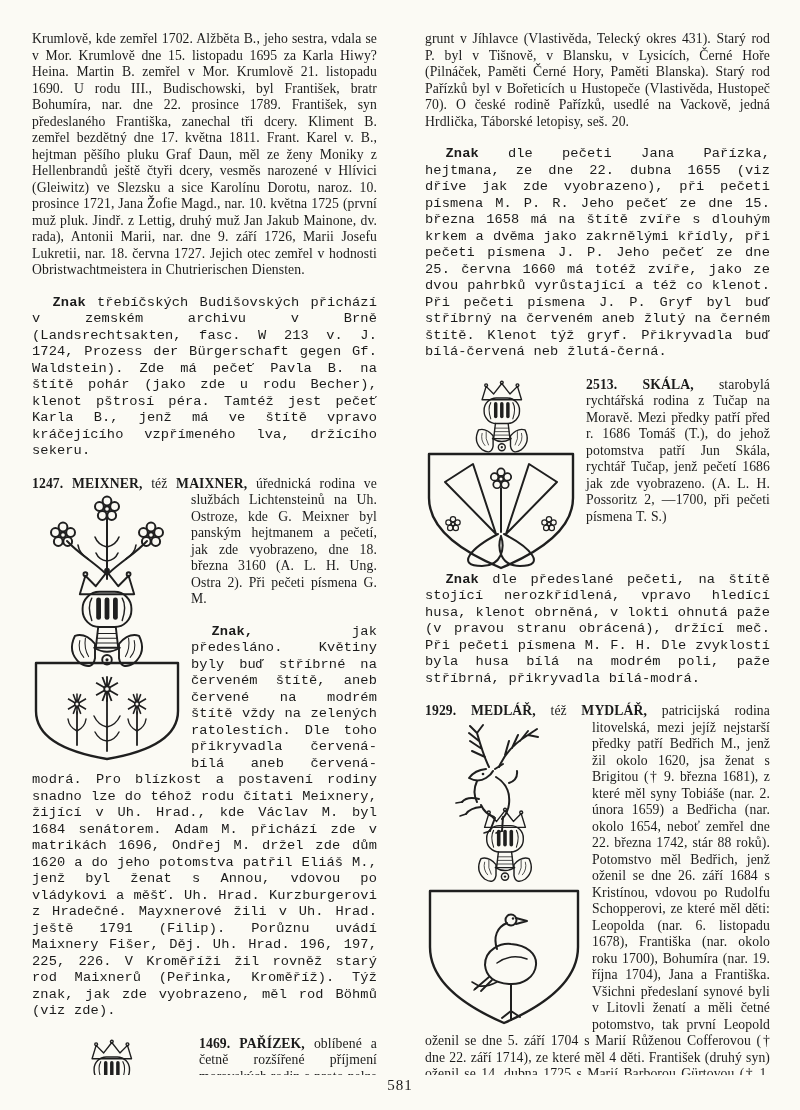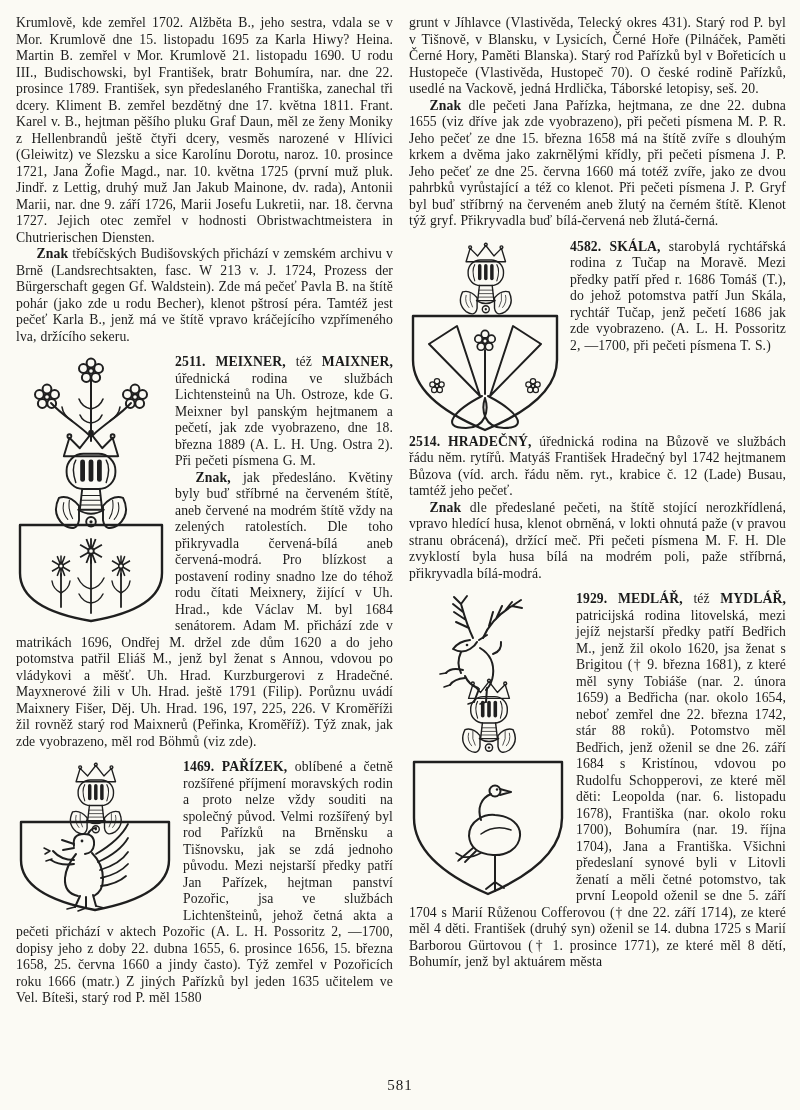--- a/index.html
+++ b/index.html
@@ -14,22 +14,22 @@
   .page{padding:15px 14px 0 16px;height:1060px;overflow:hidden;}
   .columns{display:flex;gap:16px;}
   .col{
     width:378px;
     font-size:13.7px;
     line-height:1.205;
     text-align:justify;
     letter-spacing:.1px;
     word-spacing:.4px;
   }
-  p{margin:0;}
-  p.ind{text-indent:1.5em;}
+  p{margin:16px;}
+  p.ind{text-indent:1.5em;font-family:Liberation Mono, monospace;}
   .entry{margin-top:9px;clear:left;}
   b{font-weight:bold;}
   svg.arms{float:left;margin:3px 9px 2px 0;}
   svg.arms *{vector-effect:none;}
   .pagenum{
     position:absolute;left:0;right:0;bottom:16px;
     text-align:center;font-size:15px;letter-spacing:1px;
   }
   .defs{position:absolute;width:0;height:0;overflow:hidden;}
 </style>
@@ -77,40 +77,40 @@
 <div class="page">
   <div class="columns">
 
     <div class="col">
 
       <p>Krumlově, kde zemřel 1702. Alžběta B., jeho sestra, vdala se v Mor. Krumlově dne 15. listopadu 1695 za Karla Hiwy? Heina. Martin B. zemřel v Mor. Krumlově 21. listopadu 1690. U rodu III., Budischowski, byl František, bratr Bohumíra, nar. dne 22. prosince 1789. František, syn předeslaného Františka, zanechal tři dcery. Kliment B. zemřel bezdětný dne 17. května 1811. Frant. Karel v. B., hejtman pěšího pluku Graf Daun, měl ze ženy Moniky z Hellenbrandů ještě čtyři dcery, vesměs narozené v Hlívici (Gleiwitz) ve Slezsku a sice Karolínu Dorotu, naroz. 10. prosince 1721, Jana Žofie Magd., nar. 10. května 1725 (první muž pluk. Jindř. z Lettig, druhý muž Jan Jakub Mainone, dv. rada), Antonii Marii, nar. dne 9. září 1726, Marii Josefu Lukretii, nar. 18. června 1727. Jejich otec zemřel v hodnosti Obristwachtmeistera in Chutrierischen Diensten.</p>
 
       <p class="ind"><b>Znak</b><span> třebíčských Budišovských přichází v zemském archivu v Brně (Landsrechtsakten, fasc. W 213 v. J. 1724, Prozess der Bürgerschaft gegen Gf. Waldstein). Zde má pečeť Pavla B. na štítě pohár (jako zde u rodu Becher), klenot pštrosí péra. Tamtéž jest pečeť Karla B., jenž má ve štítě vpravo kráčejícího vzpřímeného lva, držícího sekeru.</span></p>
 
       <div class="entry">
-        <p><b>2511. MEIXNER,</b><span> též </span><b>MAIXNER,</b><svg class="arms" width="150" height="266" viewBox="0 0 150 266">
+        <p><b>1247. MEIXNER,</b><span> též </span><b>MAIXNER,</b><svg class="arms" width="150" height="266" viewBox="0 0 150 266">
             <g fill="none" stroke="#1f1f1f" stroke-width="2" stroke-linecap="round">
               <path d="M75,84 V20 M73,78 C60,66 46,58 35,46 M77,78 C90,66 104,58 115,46"></path>
               <path d="M75,52 q-9,-2 -12,-10 M75,52 q9,-2 12,-10 M75,66 q-8,-1 -11,-8 M75,66 q8,-1 11,-8 M56,64 q-9,-6 -10,-14 M94,64 q9,-6 10,-14" stroke-width="1.6"></path>
             </g>
             <use href="#rosette" transform="translate(75,14)"></use>
             <use href="#rosette" transform="translate(31,40)"></use>
             <use href="#rosette" transform="translate(119,40)"></use>
             <use href="#helm" transform="translate(27,72) scale(0.8)"></use>
             <g fill="none" stroke="#1f1f1f" stroke-width="2.4" stroke-linejoin="round">
               <path d="M4,168 H146 V216 Q146,252 75,264 Q4,252 4,216 Z"></path>
             </g>
             <g fill="none" stroke="#1f1f1f" stroke-width="1.8" stroke-linecap="round">
               <path d="M75,256 V203 M45,250 V217 M105,250 V217"></path>
               <path d="M75,232 q-9,-2 -13,-11 M75,232 q9,-2 13,-11 M75,246 q-8,-1 -12,-9 M75,246 q8,-1 12,-9 M45,236 q-8,-4 -9,-12 M45,236 q8,-4 9,-12 M105,236 q-8,-4 -9,-12 M105,236 q8,-4 9,-12" stroke-width="1.4"></path>
             </g>
             <use href="#daisy" transform="translate(75,194) scale(1.15)"></use>
             <use href="#daisy" transform="translate(45,209) scale(0.95)"></use>
             <use href="#daisy" transform="translate(105,209) scale(0.95)"></use>
-          </svg><span> úřednická rodina ve službách Lichtensteinů na Uh. Ostroze, kde G. Meixner byl panským hejtmanem a pečetí, jak zde vyobrazeno, dne 18. března 1889 (A. L. H. Ung. Ostra 2). Při pečeti písmena G. M.</span></p>
+          </svg><span> úřednická rodina ve službách Lichtensteinů na Uh. Ostroze, kde G. Meixner byl panským hejtmanem a pečetí, jak zde vyobrazeno, dne 18. března 3160 (A. L. H. Ung. Ostra 2). Při pečeti písmena G. M.</span></p>
         <p class="ind"><b>Znak,</b><span> jak předesláno. Květiny byly buď stříbrné na červeném štítě, aneb červené na modrém štítě vždy na zelených ratolestích. Dle toho přikryvadla červená-bílá aneb červená-modrá. Pro blízkost a postavení rodiny snadno lze do téhož rodu čítati Meixnery, žijící v Uh. Hrad., kde Václav M. byl 1684 senátorem. Adam M. přichází zde v matrikách 1696, Ondřej M. držel zde dům 1620 a do jeho potomstva patřil Eliáš M., jenž byl ženat s Annou, vdovou po vládykovi a měšť. Uh. Hrad. Kurzburgerovi z Hradečné. Mayxnerové žili v Uh. Hrad. ještě 1791 (Filip). Porůznu uvádí Maixnery Fišer, Děj. Uh. Hrad. 196, 197, 225, 226. V Kroměříži žil rovněž starý rod Maixnerů (Peřinka, Kroměříž). Týž znak, jak zde vyobrazeno, měl rod Böhmů (viz zde).</span></p>
       </div>
 
       <div class="entry">
         <p><b>1469. PAŘÍZEK,</b><svg class="arms" width="158" height="150" viewBox="0 0 158 150">
             <use href="#helm" transform="translate(45,0) scale(0.58)"></use>
             <g fill="none" stroke="#1f1f1f" stroke-width="2.4" stroke-linejoin="round">
               <path d="M5,60 H153 V98 Q153,134 79,148 Q5,134 5,98 Z"></path>
             </g>
             <g fill="none" stroke="#1f1f1f" stroke-width="2" stroke-linecap="round" stroke-linejoin="round">
@@ -130,38 +130,37 @@
 
     </div>
 
     <div class="col">
 
       <p>grunt v Jíhlavce (Vlastivěda, Telecký okres 431). Starý rod P. byl v Tišnově, v Blansku, v Lysicích, Černé Hoře (Pilnáček, Paměti Černé Hory, Paměti Blanska). Starý rod Pařízků byl v Bořeticích u Hustopeče (Vlastivěda, Hustopeč 70). O české rodině Pařízků, usedlé na Vackově, jedná Hrdlička, Táborské letopisy, seš. 20.</p>
 
       <p class="ind"><b>Znak</b><span> dle pečeti Jana Pařízka, hejtmana, ze dne 22. dubna 1655 (viz dříve jak zde vyobrazeno), při pečeti písmena M. P. R. Jeho pečeť ze dne 15. března 1658 má na štítě zvíře s dlouhým krkem a dvěma jako zakrnělými křídly, při pečeti písmena J. P. Jeho pečeť ze dne 25. června 1660 má totéž zvíře, jako ze dvou pahrbků vyrůstající a též co klenot. Při pečeti písmena J. P. Gryf byl buď stříbrný na červeném aneb žlutý na černém štítě. Klenot týž gryf. Přikryvadla buď bílá-červená neb žlutá-černá.</span></p>
 
       <div class="entry">
-        <p><b>4582. SKÁLA,</b><svg class="arms" width="152" height="190" viewBox="0 0 152 190">
+        <p><b>2513. SKÁLA,</b><svg class="arms" width="152" height="190" viewBox="0 0 152 190">
             <use href="#helm" transform="translate(42,0) scale(0.58)"></use>
             <g fill="none" stroke="#1f1f1f" stroke-width="2.4" stroke-linejoin="round">
               <path d="M4,74 H148 V118 Q148,158 76,188 Q4,158 4,118 Z"></path>
             </g>
             <g fill="none" stroke="#1f1f1f" stroke-width="2" stroke-linecap="round" stroke-linejoin="round">
               <path d="M71,154 L20,102 L48,84 Z M81,154 L132,102 L104,84 Z"></path>
               <path d="M76,152 V108"></path>
               <path d="M73,154 C46,168 30,186 57,186 C77,186 80,168 76,156 M79,154 C106,168 122,186 95,186 C75,186 72,168 76,156"></path>
             </g>
             <use href="#rosette" transform="translate(76,99) scale(0.85)"></use>
             <use href="#rosette" transform="translate(28,144) scale(0.6)"></use>
             <use href="#rosette" transform="translate(124,144) scale(0.6)"></use>
           </svg><span> starobylá rychtářská rodina z Tučap na Moravě. Mezi předky patří před r. 1686 Tomáš (T.), do jehož potomstva patří Jun Skála, rychtář Tučap, jenž pečetí 1686 jak zde vyobrazeno. (A. L. H. Possoritz 2, —1700, při pečeti písmena T. S.)</span></p>
       </div>
 
       <div class="entry">
-        <p><b>2514. HRADEČNÝ,</b><span> úřednická rodina na Bůzově ve službách řádu něm. rytířů. Matyáš František Hradečný byl 1742 hejtmanem Bůzova (víd. arch. řádu něm. ryt., krabice č. 12 (Lade) Busau, tamtéž jeho pečeť.</span></p>
         <p class="ind"><b>Znak</b><span> dle předeslané pečeti, na štítě stojící nerozkřídlená, vpravo hledící husa, klenot obrněná, v lokti ohnutá paže (v pravou stranu obrácená), držící meč. Při pečeti písmena M. F. H. Dle zvyklostí byla husa bílá na modrém poli, paže stříbrná, přikryvadla bílá-modrá.</span></p>
       </div>
 
       <div class="entry">
         <p><b>1929. MEDLÁŘ,</b><span> též </span><b>MYDLÁŘ,</b><svg class="arms" width="158" height="302" viewBox="0 0 158 302">
             <g fill="none" stroke="#1f1f1f" stroke-width="2" stroke-linecap="round" stroke-linejoin="round">
               <path d="M64,44 C59,34 56,24 52,10 M60,34 L47,28 M57,26 L45,18 M54,18 L44,10 M52,10 L45,3 M52,10 L58,2"></path>
               <path d="M74,44 C80,30 90,20 103,12 M80,32 L84,18 M87,25 L93,12 M95,18 L103,8 M103,12 L112,6 M103,12 L113,14"></path>
               <path d="M61,46 q-11,1 -17,9 q9,5 17,0 q5,-3 7,-7"></path>
               <circle cx="58" cy="51" r="1.3" fill="#1f1f1f" stroke="none"></circle>

